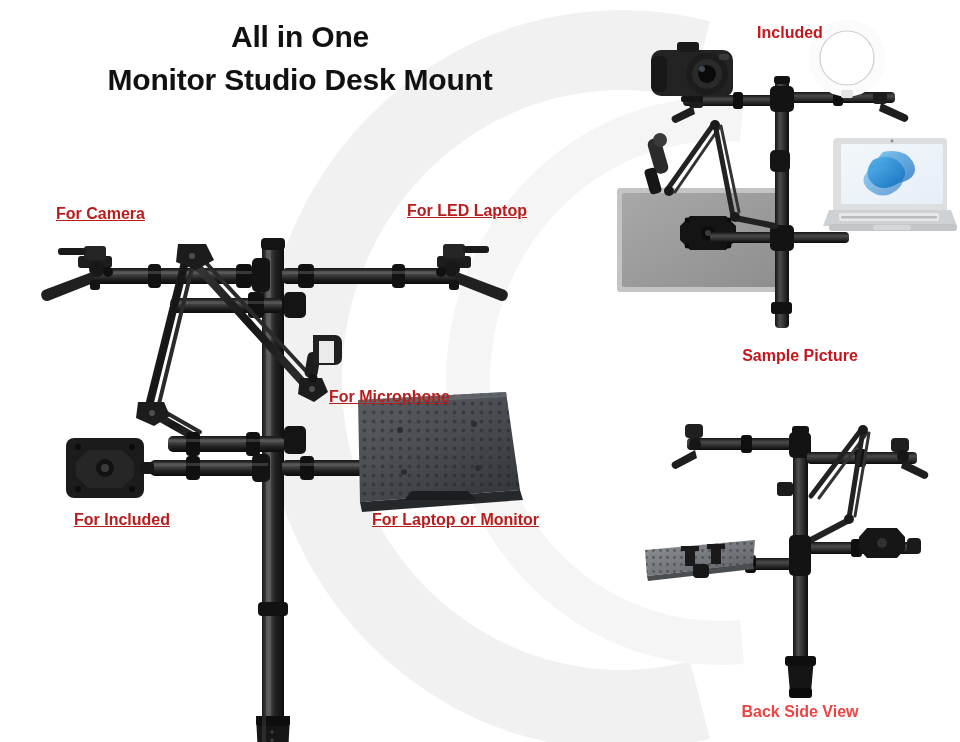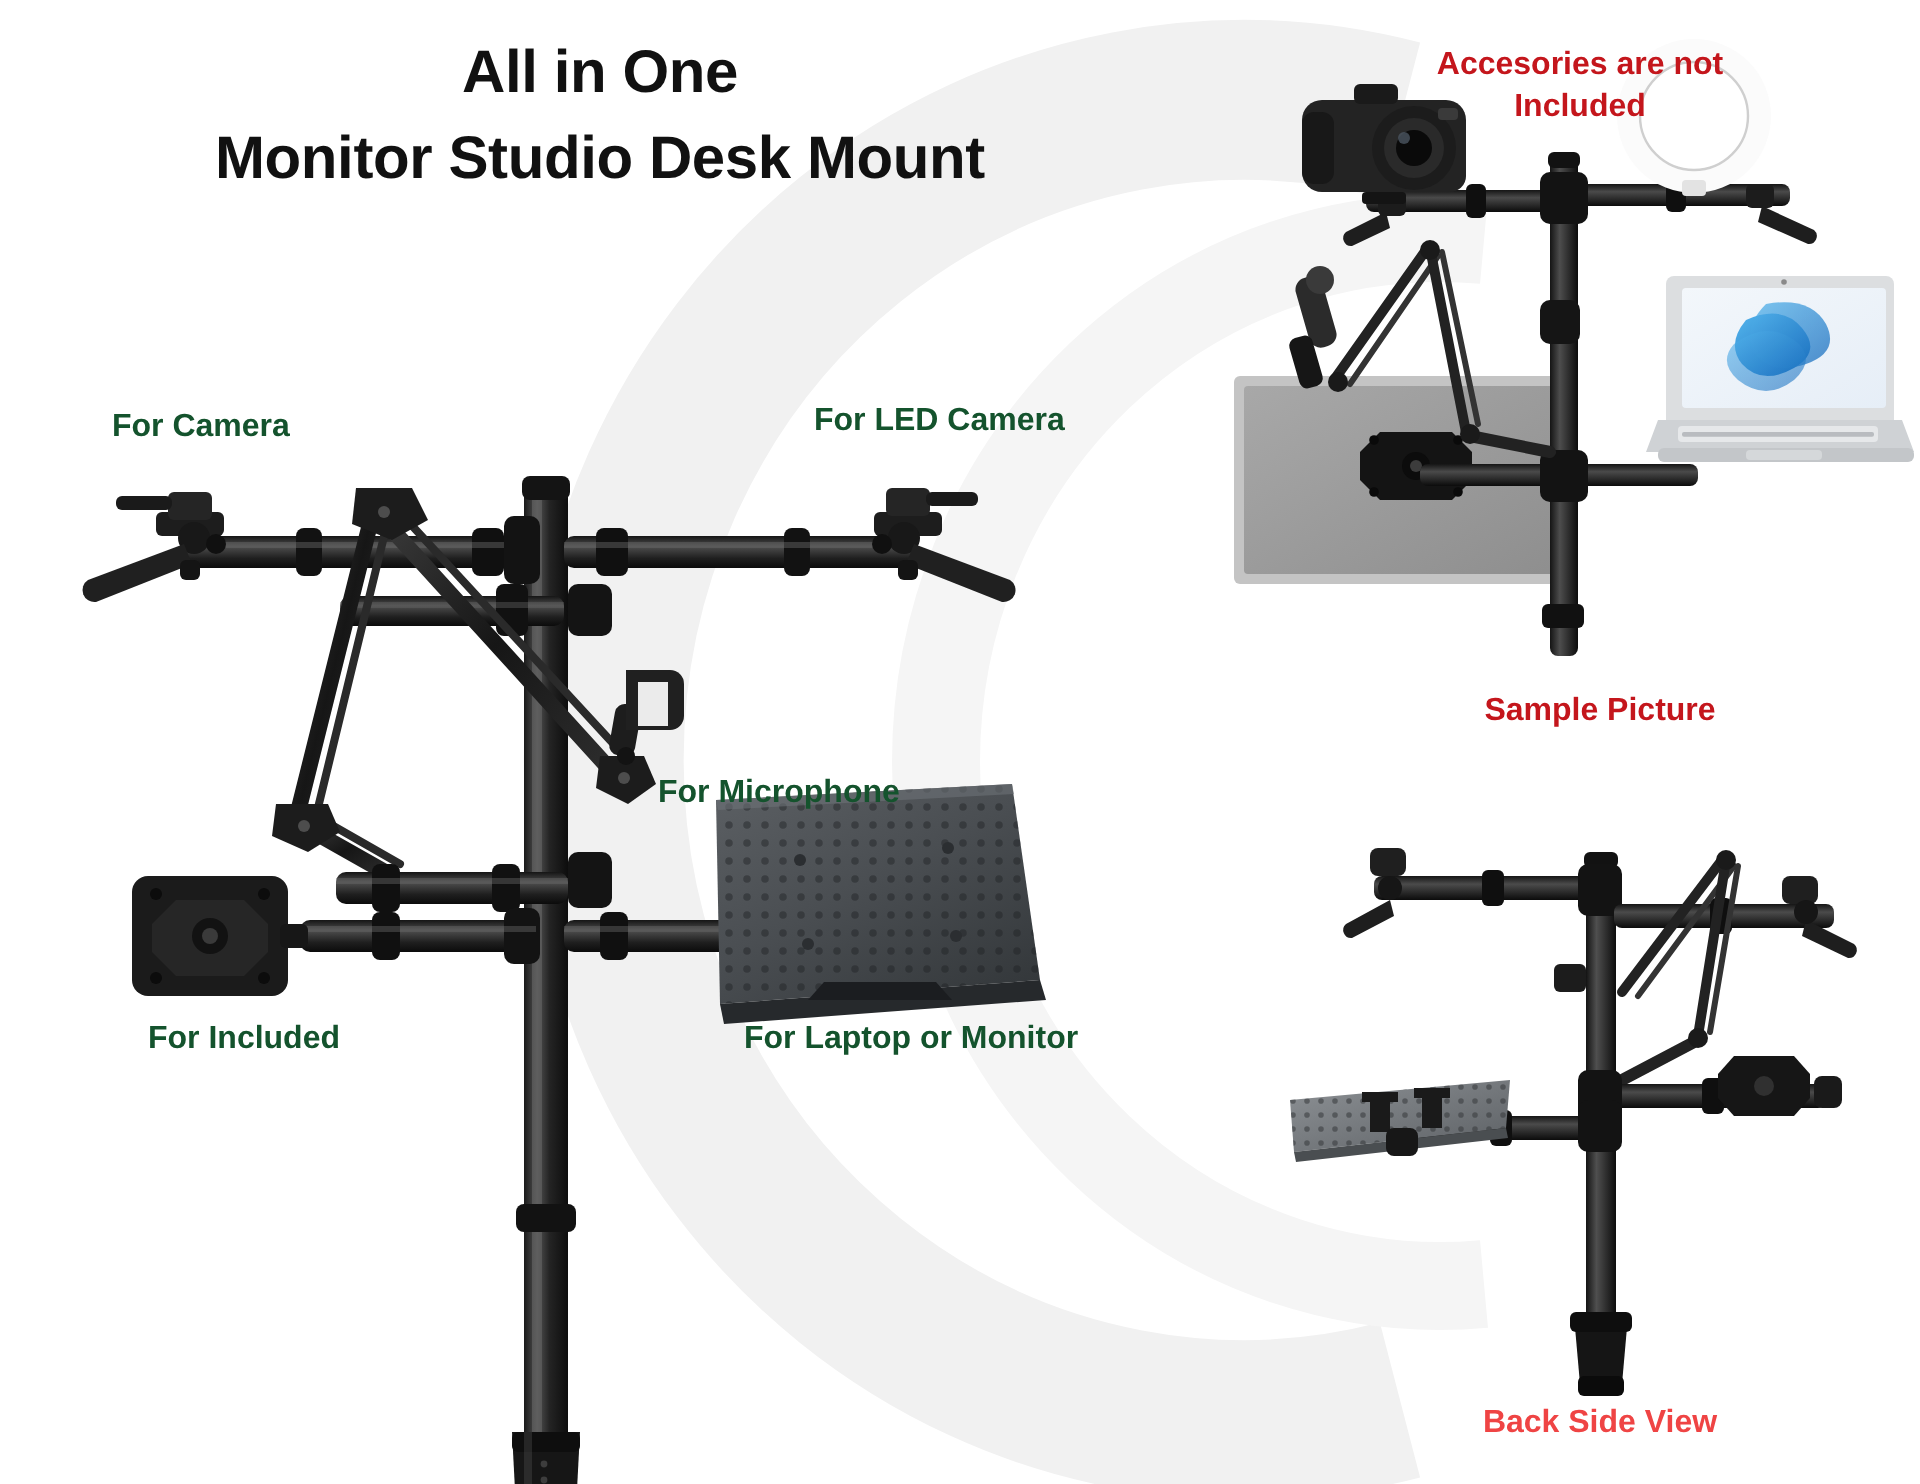--- a/index.html
+++ b/index.html
@@ -31,21 +31,21 @@
     text-align:center; z-index:6;
     font-size:16px; font-weight:bold; color:#c4161c;
   }
   .caption-dark {
     position:absolute; left:700px; top:703px; width:200px;
     text-align:center; z-index:6;
     font-size:16px; font-weight:bold; color:#ef4444;
   }
   .lbl {
     position:absolute; z-index:6;
-    font-size:16px; font-weight:bold; color:#14532d; white-space:nowrap;
+    font-size:16px; font-weight:bold; color:#b91c1c; white-space:nowrap;text-decoration:underline;
   }
   .lbl-camera  { left:56px;  top:205px; }
   .lbl-led     { left:407px; top:202px; }
   .lbl-mic     { left:329px; top:388px; }
   .lbl-monitor { left:74px;  top:511px; }
   .lbl-laptop  { left:372px; top:511px; }
 
   
   .art { position:absolute; z-index:3; }
   .main-rig   { left:0px;   top:120px;  width:600px; height:620px; }
@@ -71,29 +71,28 @@
       <path d="M 742 120 A 252 262 0 1 0 742 642"></path>
     </g>
   </svg>
 
   <div class="title-block">
     <div class="title-line">All in One</div>
     <div class="title-line">Monitor Studio Desk Mount</div>
   </div>
 
   <div class="note-red">
-    <div>Accesories are not</div>
     <div>Included</div>
   </div>
 
   <div class="caption-red">Sample Picture</div>
   <div class="caption-dark">Back Side View</div>
 
   <div class="lbl lbl-camera">For Camera</div>
-  <div class="lbl lbl-led">For LED Camera</div>
+  <div class="lbl lbl-led">For LED Laptop</div>
   <div class="lbl lbl-mic">For Microphone</div>
   <div class="lbl lbl-monitor">For Included</div>
   <div class="lbl lbl-laptop">For Laptop or Monitor</div>
 
   <svg class="art main-rig" viewBox="0 0 600 620">
     <defs>
       <linearGradient id="pole" x1="0" y1="0" x2="1" y2="0">
         <stop offset="0" stop-color="#1a1a1a"></stop>
         <stop offset="0.30" stop-color="#525252"></stop>
         <stop offset="0.58" stop-color="#242424"></stop>

